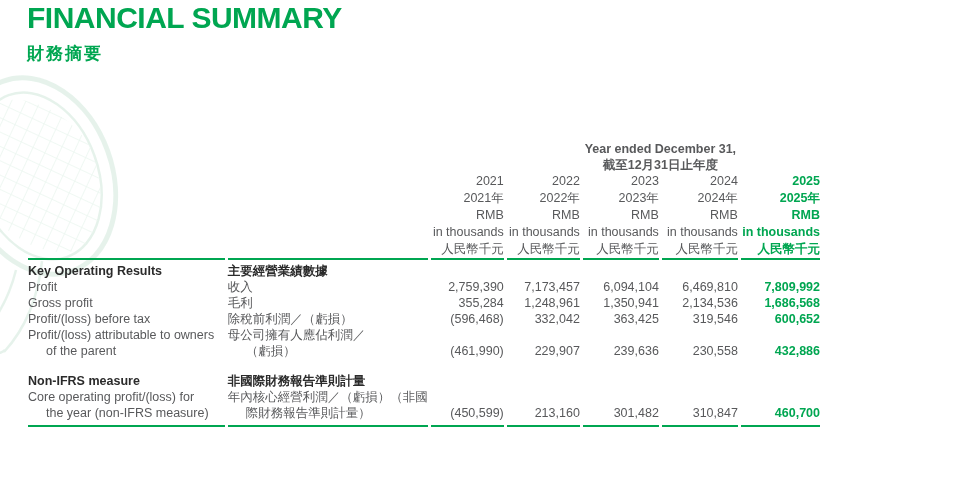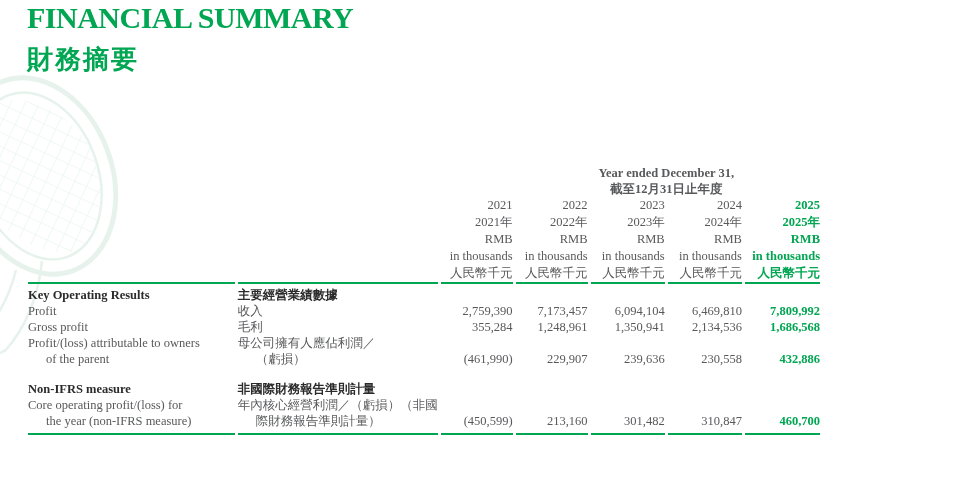--- a/index.html
+++ b/index.html
@@ -3,33 +3,33 @@
 <meta charset="utf-8">
 <style>
   :root{
     --green:#00A651;
     --gray:#58595B;
     --dark:#2B2B2B;
   }
   html,body{margin:0;padding:0;background:#fff;}
   .page{
     position:relative;width:823px;height:480px;background:#fff;overflow:hidden;
-    font-family:Liberation Serif, serif;color:var(--gray);
+    font-family:Liberation Sans, sans-serif;color:var(--gray);
   }
   .watermark{position:absolute;left:-58px;top:64px;opacity:.55;pointer-events:none;}
   .title-en{
     position:absolute;left:27px;top:1px;font-size:30px;font-weight:bold;
     color:var(--green);letter-spacing:-.5px;white-space:nowrap;
   }
   .title-zh{
-    position:absolute;left:27px;top:42px;font-size:26px;font-weight:bold;
+    position:absolute;left:27px;top:42px;font-size:17px;font-weight:bold;
     color:var(--green);white-space:nowrap;letter-spacing:2px;
   }
   table.fin{
-    position:absolute;left:25px;top:165px;border-collapse:separate;border-spacing:3px 0;
+    position:absolute;left:25px;top:141px;border-collapse:separate;border-spacing:3px 0;
     table-layout:fixed;
   }
   table.fin td{padding:0;font-size:12.5px;color:var(--gray);vertical-align:bottom;}
   .period-cell{
     text-align:center;color:var(--green);font-weight:bold;font-size:13px;
     line-height:16px;padding-bottom:3px;white-space:nowrap;
   }
   .colhead{text-align:right;line-height:17px;padding-top:4px;padding-bottom:13px;}
   .colhead div{white-space:nowrap;}
   .colhead.hl div{color:var(--green);font-weight:bold;}
@@ -152,20 +152,29 @@
       <tr>
         <td class="lab">Gross profit</td>
         <td class="lab">毛利</td>
         <td class="num">355,284</td>
         <td class="num">1,248,961</td>
         <td class="num">1,350,941</td>
         <td class="num">2,134,536</td>
         <td class="num hl">1,686,568</td>
       </tr>
       <tr>
+        <td class="lab">Profit/(loss) before tax</td>
+        <td class="lab">除稅前利潤／（虧損）</td>
+        <td class="num">(596,468)</td>
+        <td class="num">332,042</td>
+        <td class="num">363,425</td>
+        <td class="num">319,546</td>
+        <td class="num hl">600,652</td>
+      </tr>
+      <tr>
         <td class="lab">
           <div>Profit/(loss) attributable to owners</div>
           <div class="line2">of the parent</div>
         </td>
         <td class="lab">
           <div>母公司擁有人應佔利潤／</div>
           <div class="line2">（虧損）</div>
         </td>
         <td class="num">(461,990)</td>
         <td class="num">229,907</td>

